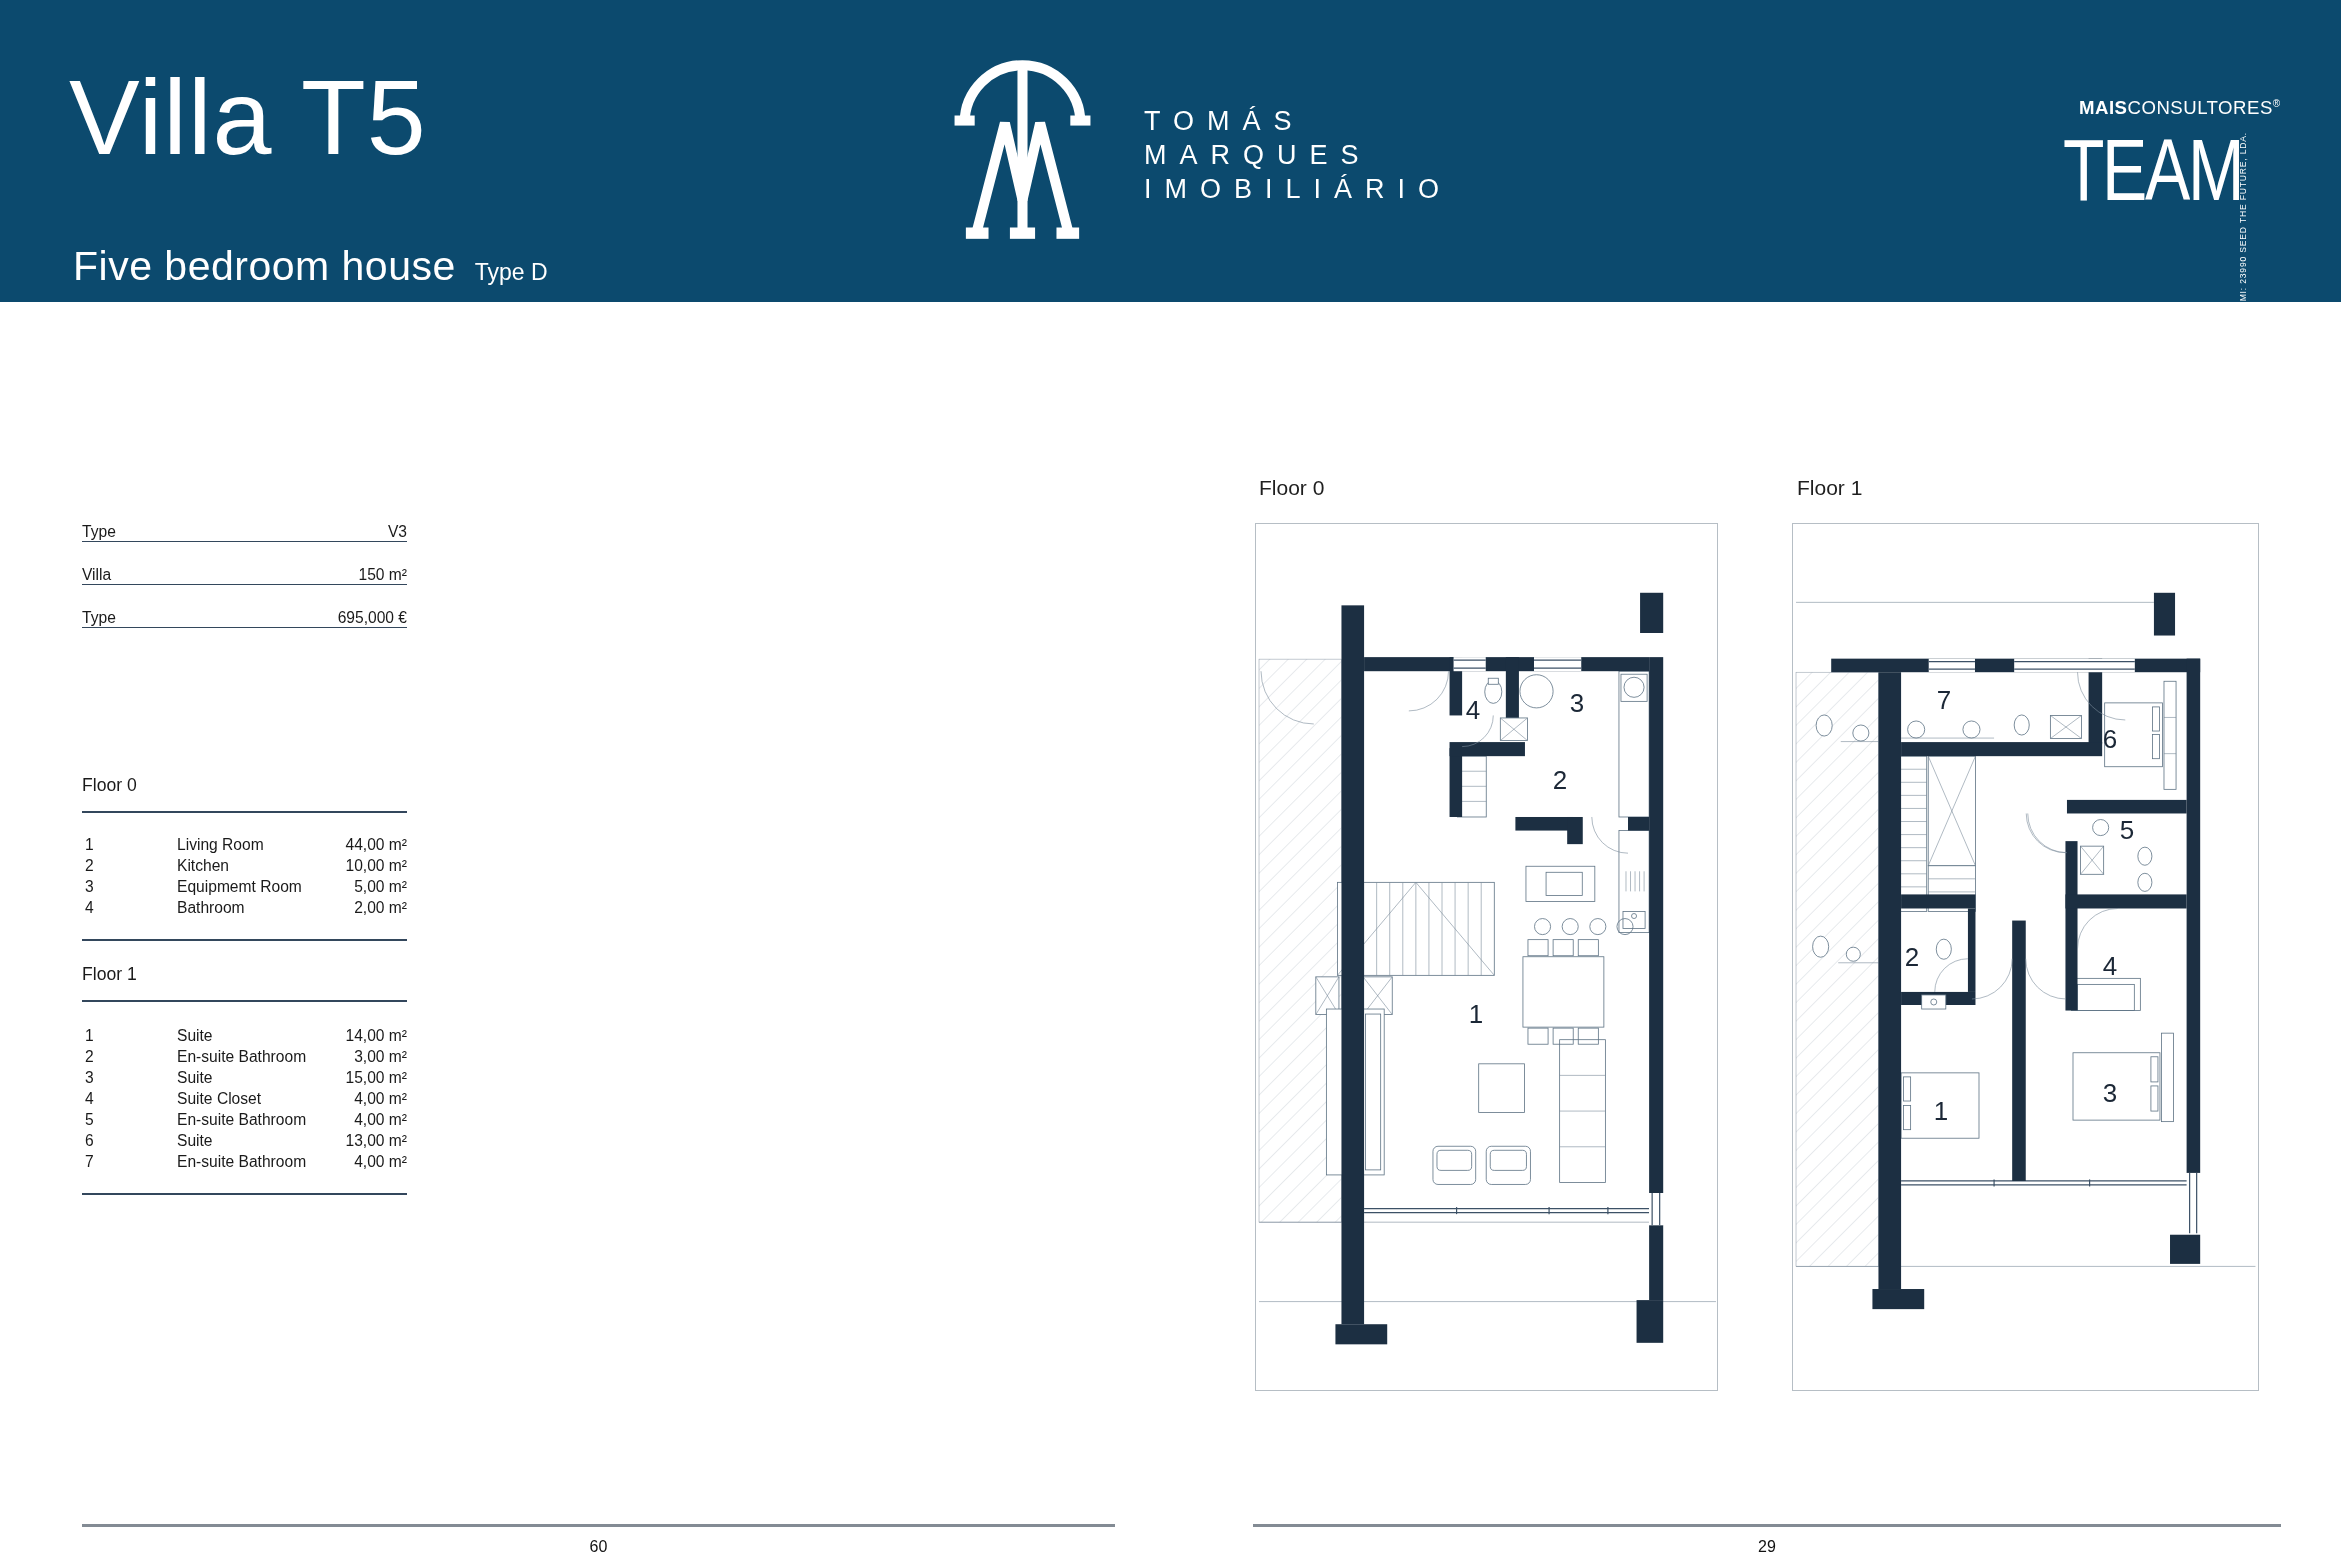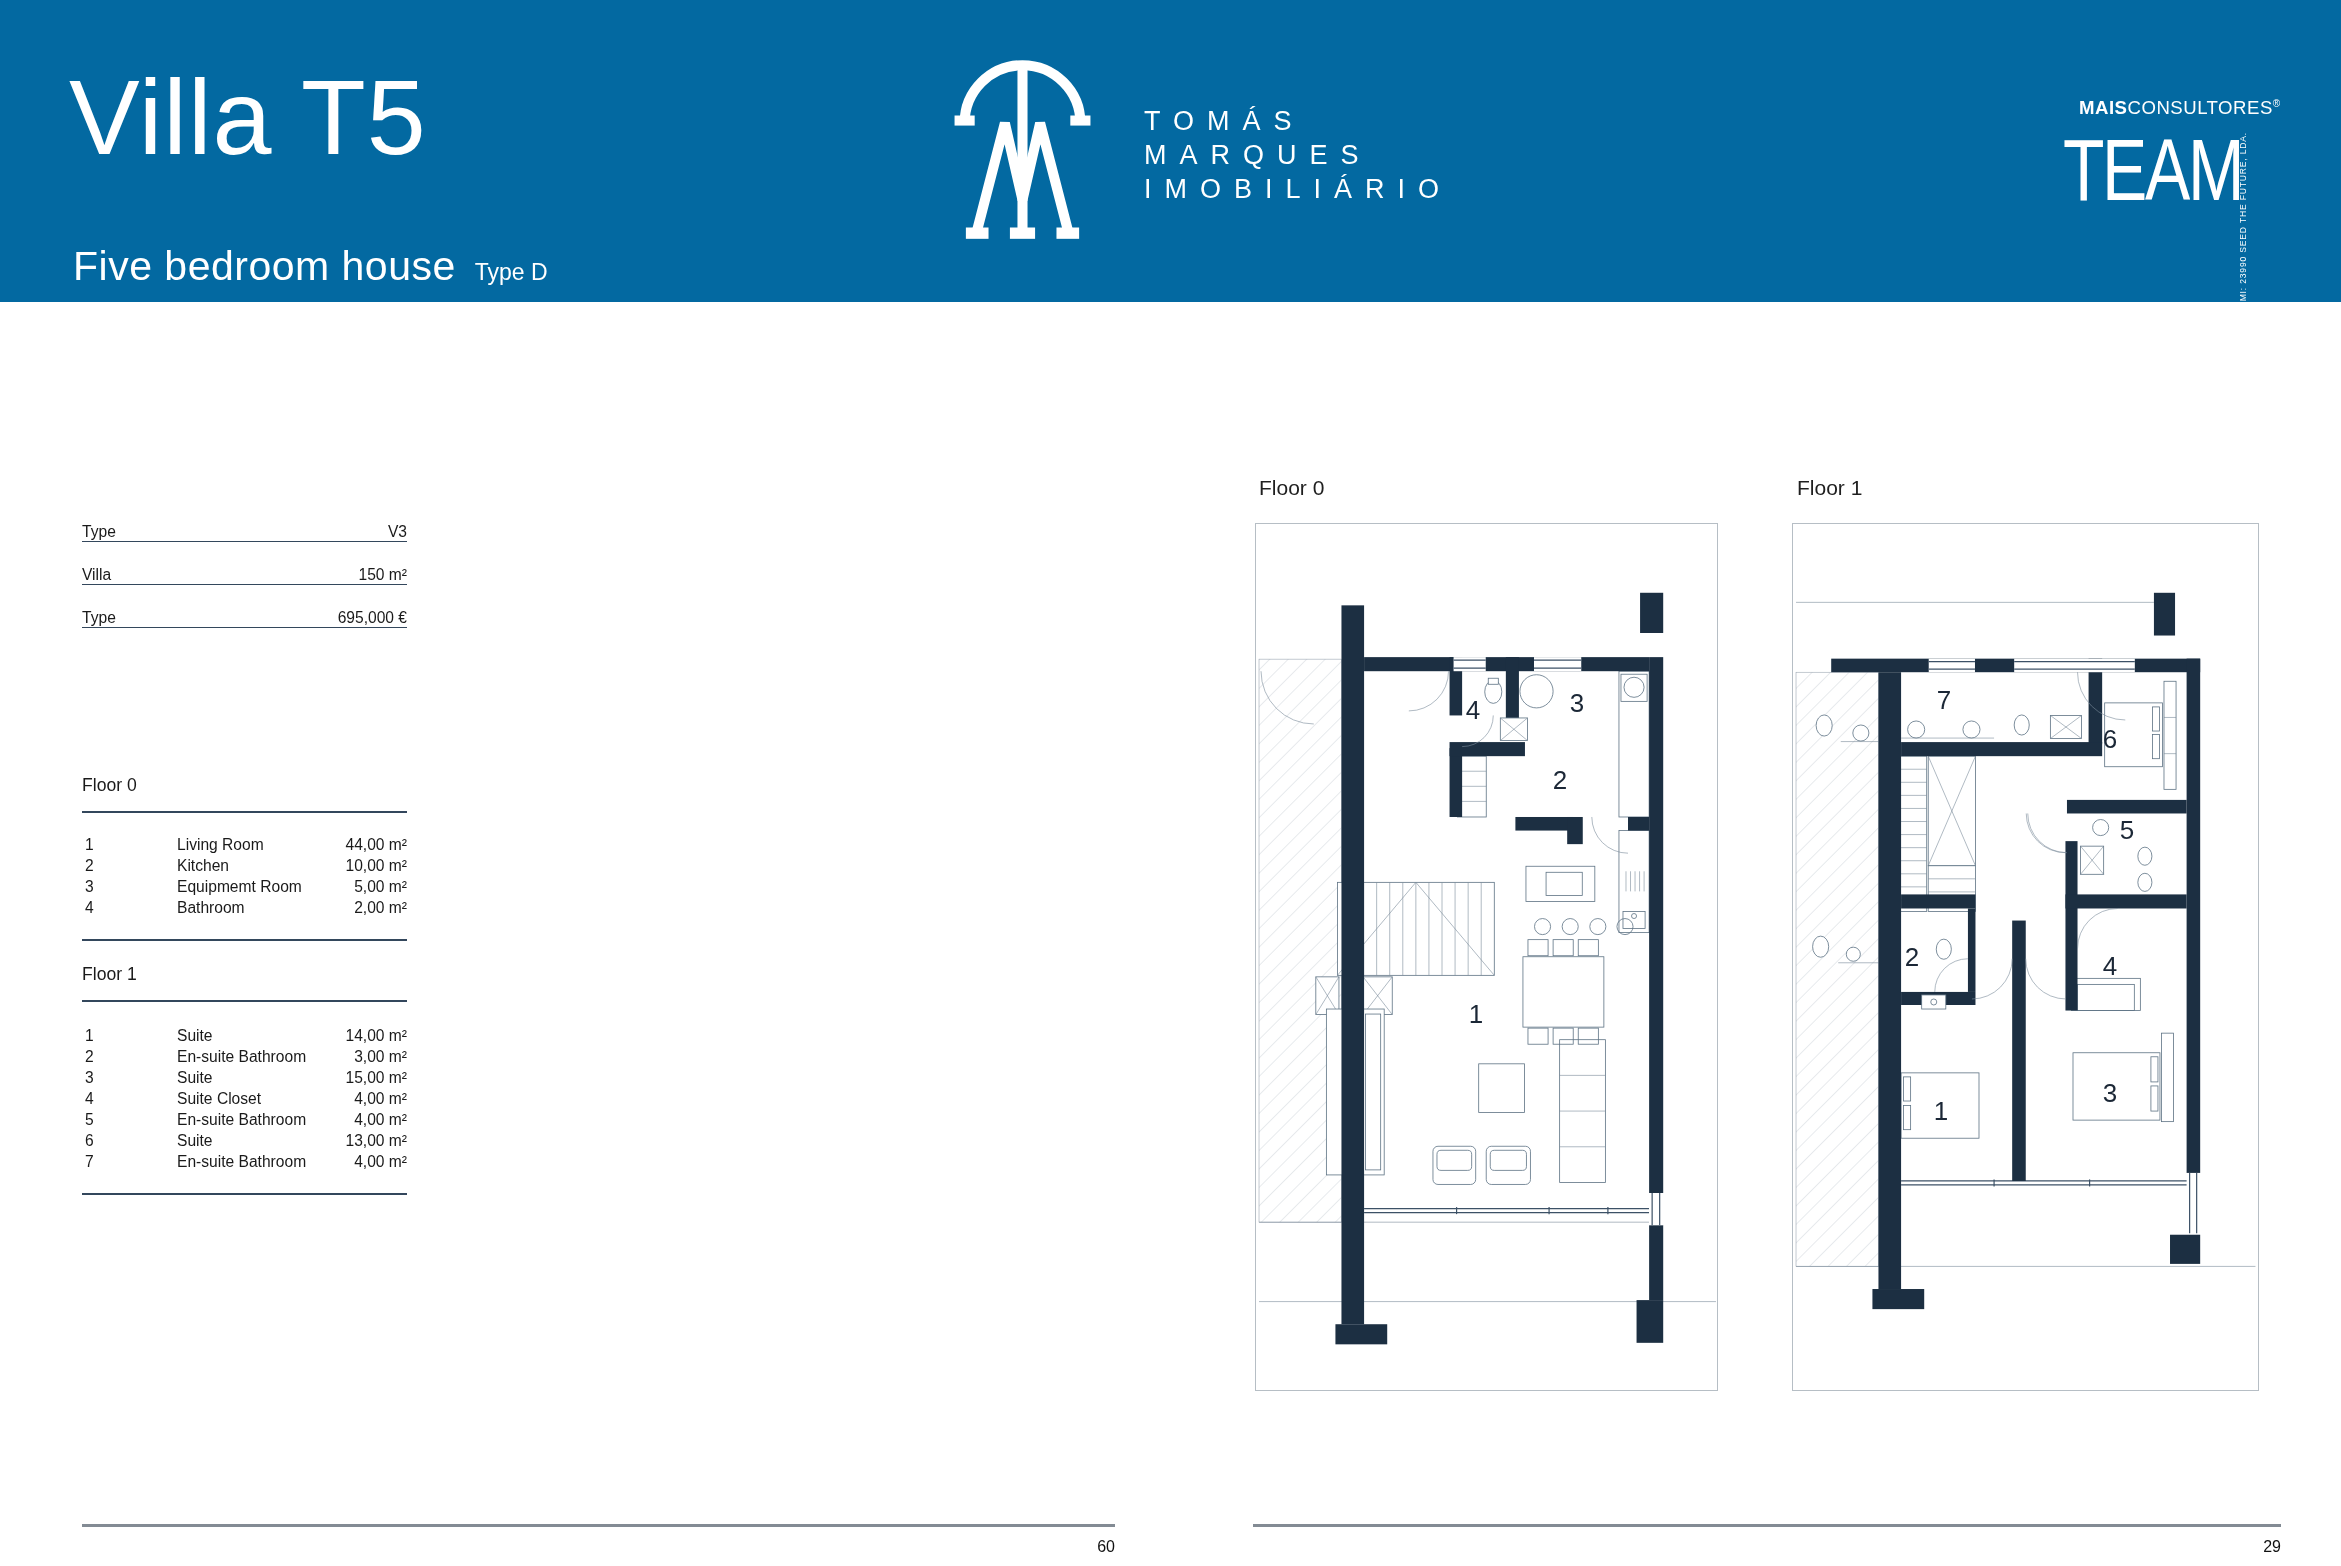--- a/index.html
+++ b/index.html
@@ -1,20 +1,20 @@
 <!DOCTYPE html>
 <html style="font-size:8px"><head>
 <meta charset="utf-8">
 <style>
   html,body{margin:0;padding:0;background:#ffffff;}
   body{width:2342px;height:1567px;position:relative;font-family:"Liberation Sans",sans-serif;color:#1a1a1a;}
   .page{position:absolute;inset:0;overflow:hidden;background:#fff;}
 
   
-  .header{position:absolute;left:0;top:0;width:2342px;height:302px;background:#0369a1;}
+  .header{position:absolute;left:0;top:0;width:2342px;height:302px;background:#0c4a6e;}
   .title{position:absolute;left:69px;top:64px;font-size:106px;line-height:1;color:#fff;letter-spacing:1px;}
   .subrow{position:absolute;left:73px;top:195px;color:#fff;display:flex;align-items:baseline;margin-top:48px;}
   .subtitle{font-size:41px;letter-spacing:0.5px;}
   .typetag{font-size:23px;margin-left:19px;}
 
   .monogram{position:absolute;left:947px;top:44px;}
   .brand-text{position:absolute;left:1144px;top:104px;color:#fff;font-size:27px;line-height:34px;letter-spacing:13px;white-space:nowrap;}
 
   .team{position:absolute;left:2063px;top:97px;width:177px;color:#fff;}
   .team-line1{font-size:18.6px;letter-spacing:0.5px;white-space:nowrap;}
@@ -43,21 +43,21 @@
   svg .w{fill:#1C2F42;stroke:none;}
   svg .f{fill:#ffffff;stroke:#5E7384;stroke-width:1.6;}
   svg .fn{fill:none;stroke:#5E7384;stroke-width:1.6;}
   svg .t{fill:none;stroke:#7C8C9B;stroke-width:1.2;}
   svg .win{fill:none;stroke:#3C5166;stroke-width:2.4;}
   svg .hxr{stroke:#8A97A5;stroke-width:1;}
   svg .wg{fill:#ffffff;stroke:none;}
 
   
   .fl{position:absolute;top:1524px;height:2.5px;background:#838B94;}
-  .pagenum{position:absolute;top:1538px;font-size:16px;text-align:right;color:#111;}
+  .pagenum{position:absolute;top:1538px;font-size:16px;text-align:center;color:#111;}
 </style>
 </head>
 <body>
 
 <div class="page">
 
   <div class="header">
     <div class="title">Villa T5</div>
     <div class="subrow">
       <span class="subtitle">Five bedroom house</span>

